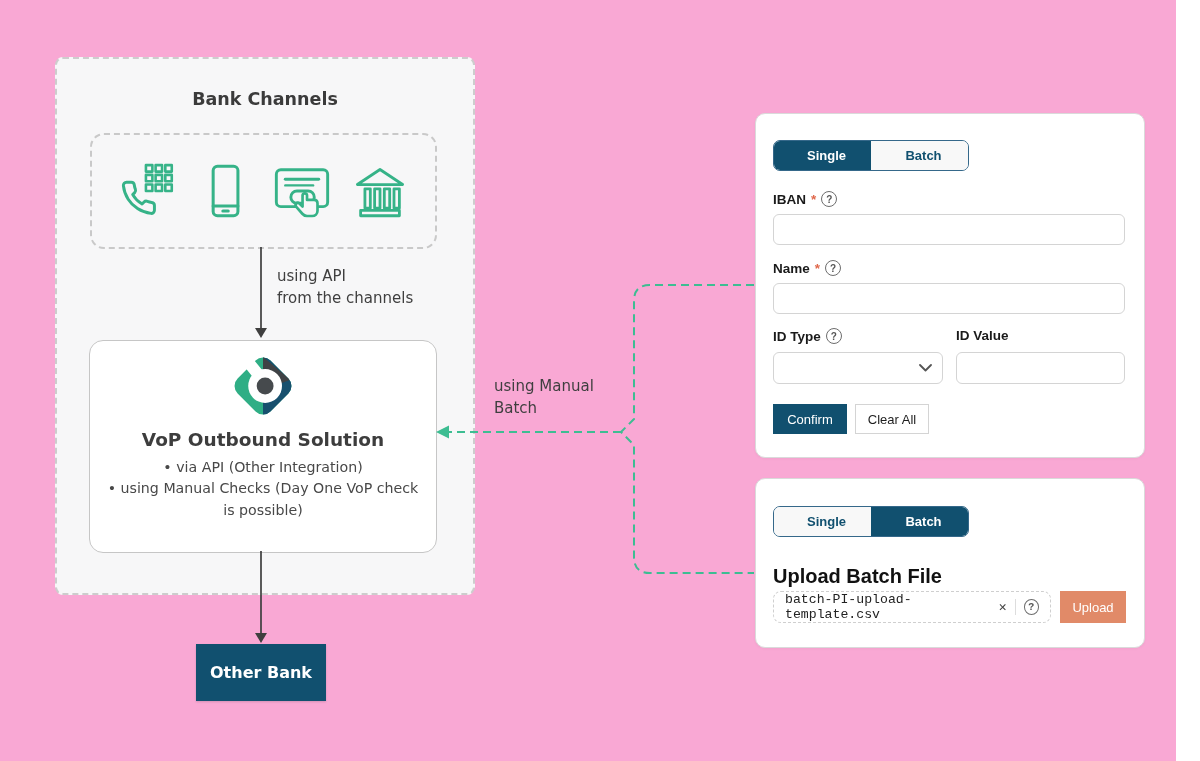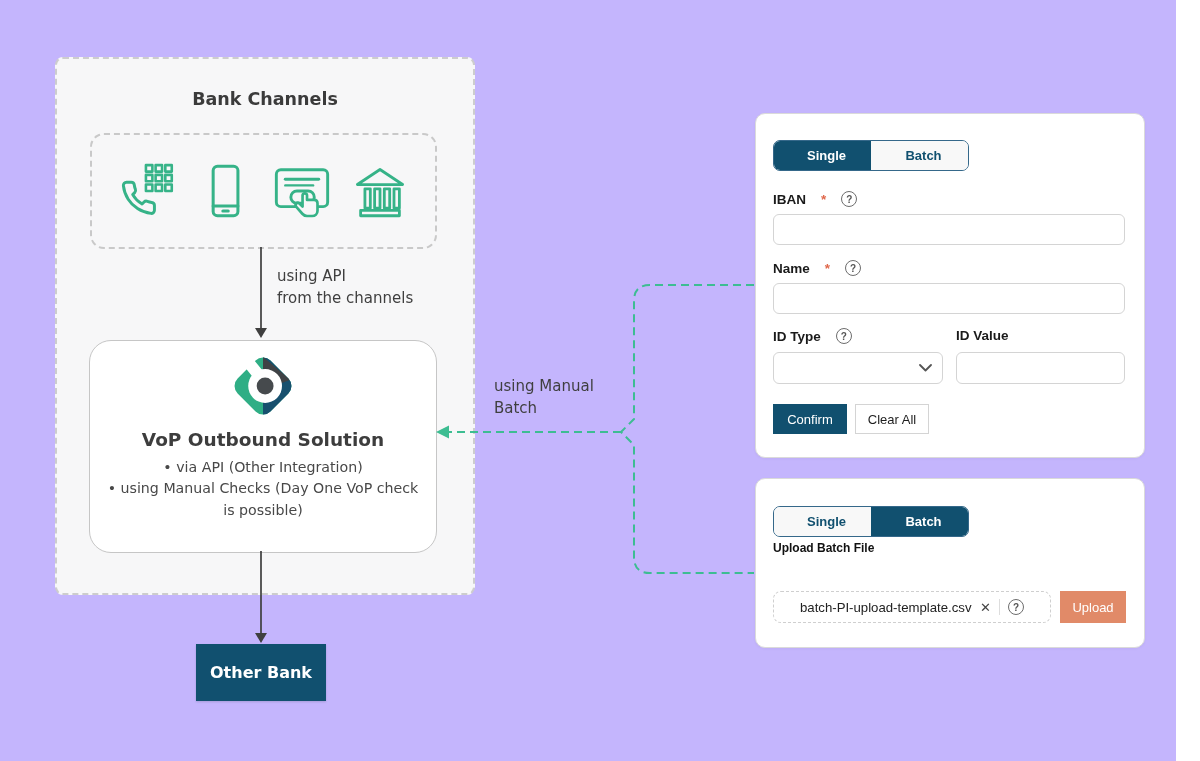--- a/index.html
+++ b/index.html
@@ -1,30 +1,30 @@
 <!DOCTYPE html>
 <html><head>
 <meta charset="utf-8">
 <style>
   * { margin:0; padding:0; box-sizing:border-box; }
   html,body { width:1200px; height:761px; background:#ffffff; font-family:"DejaVu Sans", sans-serif; }
-  .canvas { position:relative; width:1176px; height:761px; overflow:hidden; background:#c4b5fd; }
+  .canvas { position:relative; width:1176px; height:761px; overflow:hidden; background:#f9a8d4; }
 
   
   .outer-box { position:absolute; left:55px; top:57px; width:420px; height:538px;
     background:#f7f7f8; border:2px dashed #cdcdcd; border-radius:8px; }
   .bank-title { position:absolute; left:0; top:30px; width:100%; text-align:center;
     font-size:17.5px; font-weight:600; color:#3b3b3b; }
   .channels-box { position:absolute; left:33px; top:74px; width:347px; height:116px;
     border:2px dashed #c9c9c9; border-radius:14px; display:flex; align-items:center;
     justify-content:space-evenly; padding:0 6px; }
   .channel-icon { width:58px; height:58px; display:flex; align-items:center; justify-content:center; }
 
   .vop-box { position:absolute; left:32px; top:281px; width:348px; height:213px;
-    background:#ffffff; border:1px solid #c6c6c6; border-radius:22px; text-align:center; }
+    background:#ffffff; border:1px solid #c6c6c6; border-radius:14px; text-align:center; }
   .vop-logo { margin-top:7px; }
   .vop-title { font-size:18.5px; font-weight:700; color:#3d3d3d; margin-top:1px; }
   .vop-bullets { margin-top:7px; padding:0 14px; font-size:14.2px; color:#484848; line-height:1.5; }
   .vop-bullet::before { content:"•  "; color:#484848; }
 
   .flow-label { position:absolute; font-size:15px; color:#3f3f3f; line-height:22px; }
   .label-api { left:277px; top:265px; }
   .label-manual { left:494px; top:375px; }
 
   .other-bank { position:absolute; left:196px; top:644px; width:130px; height:57px;
@@ -39,42 +39,42 @@
   .panel-single { left:755px; top:113px; width:390px; height:345px; }
   .panel-batch  { left:755px; top:478px; width:390px; height:170px; }
 
   .tabs { position:absolute; left:17px; width:196px; height:31px; display:flex;
     border:1px solid #35688a; border-radius:7px; overflow:hidden; }
   .tab { flex:1; display:flex; align-items:center; justify-content:center;
     font-size:13px; font-weight:700; cursor:default;padding-left:8px; }
   .tab.active { background:#11506f; color:#ffffff; }
   .tab.inactive { background:#f8f8f8; color:#11506f; }
 
-  .field-label { position:absolute; display:flex; align-items:center; gap:15px;
+  .field-label { position:absolute; display:flex; align-items:center; gap:5px;
     font-size:13.5px; font-weight:700; color:#1a1a1a; }
   .req { color:#e0684b; font-weight:700; }
   .help-circle { display:inline-flex; align-items:center; justify-content:center;
     width:16px; height:16px; border:1.4px solid #6d6d6d; border-radius:50%;
     font-size:10px; font-weight:700; color:#555; }
 
   .text-input { position:absolute; height:31px; border:1px solid #d4d4d4; border-radius:6px;
     background:#fff; font-size:13px; padding:0 9px; color:#222; outline:none;
     font-family:"Liberation Sans", sans-serif; }
   .select-box { position:absolute; height:32px; border:1px solid #d4d4d4; border-radius:6px;
     background:#fff; display:flex; align-items:center; justify-content:flex-end; padding:0 10px; }
 
   .btn { position:absolute; height:30px; border-radius:0; font-size:13px; font-weight:400;
     display:flex; align-items:center; justify-content:center; cursor:default;
     font-family:"Liberation Sans", sans-serif; }
   .btn-confirm { left:17px; top:290px; width:74px; background:#11506f; color:#fff; border:none; }
   .btn-clear { left:99px; top:290px; width:74px; background:#fff; color:#1d1d1d; border:1px solid #d4d4d4; }
 
-  .batch-heading { position:absolute; left:17px; top:62px; font-size:12px; font-weight:700; color:#111; }
+  .batch-heading { position:absolute; left:17px; top:86px; font-size:20px; font-weight:700; color:#111; }
   .file-field { position:absolute; left:17px; top:112px; width:278px; height:32px;
-    border:1.5px dashed #cfcfcf; border-radius:8px; display:flex; align-items:center; padding:0 26px; }
+    border:1.5px dashed #cfcfcf; border-radius:8px; display:flex; align-items:center; padding:0 11px;font-family:Liberation Mono, monospace; }
   .file-name { font-size:13.2px; color:#222; }
   .file-close { margin-left:auto; font-size:13px; color:#444; cursor:default; }
   .file-divider { width:1px; height:16px; background:#dddddd; margin:0 8px; }
   .btn-upload { left:304px; top:112px; width:66px; height:32px; background:#e18a68; color:#fff; border:none; }
 </style>
 </head>
 <body>
 
 <div class="canvas">
 

